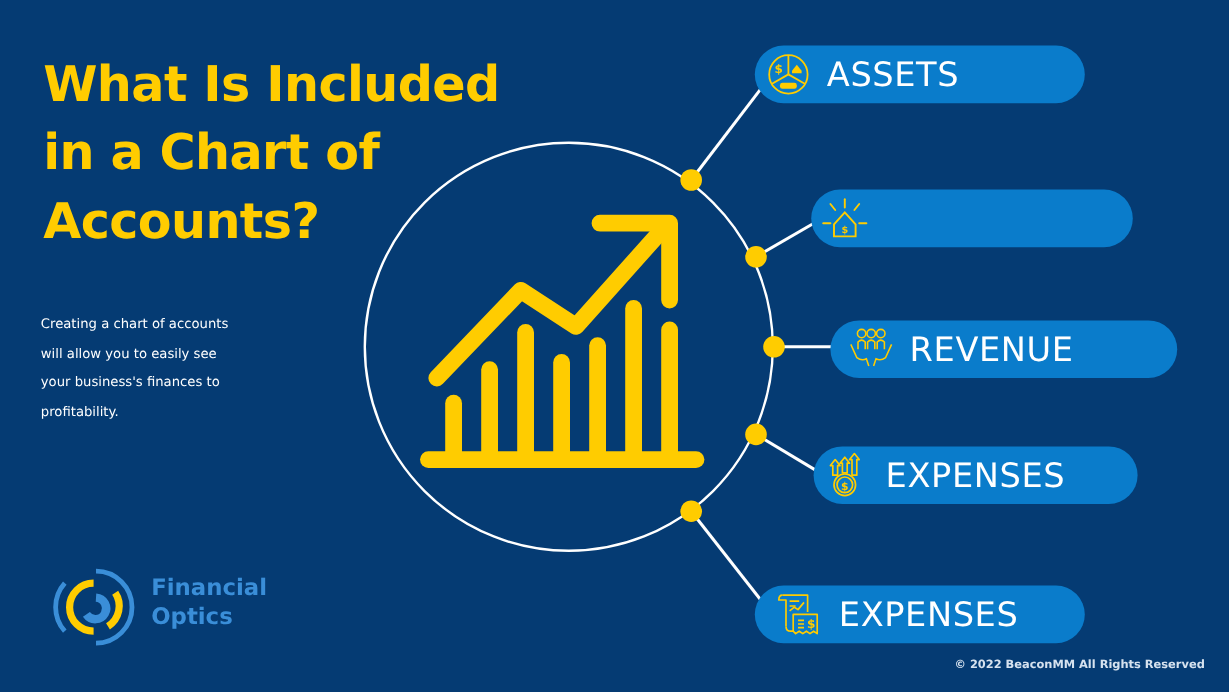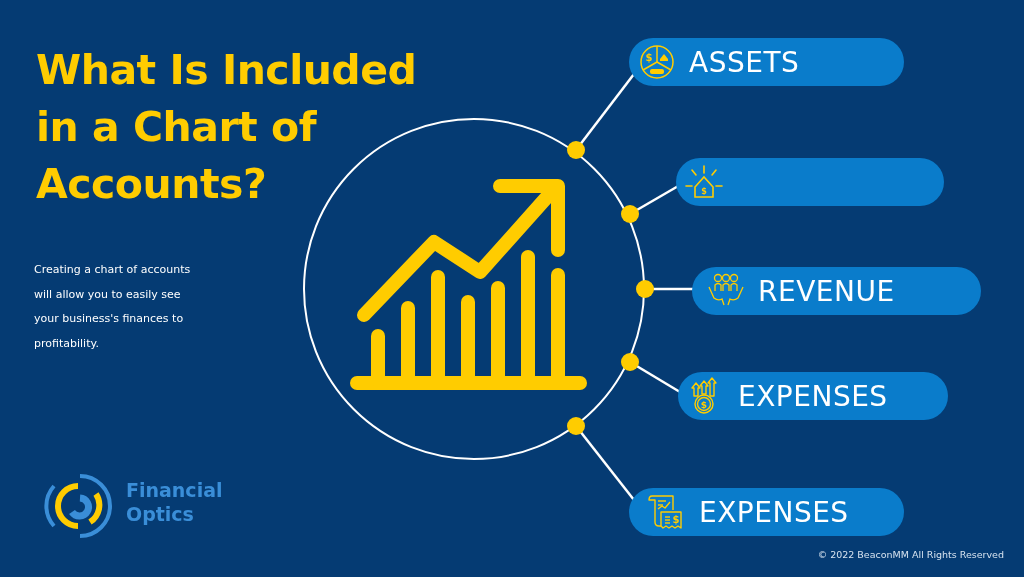--- a/index.html
+++ b/index.html
@@ -23,21 +23,21 @@
   }
   .desc div { white-space: nowrap; }
   .logo { position: absolute; left: 44px; top: 470px; width: 200px; height: 70px; }
   .logo-text {
     position: absolute; left: 82px; top: 8px; color: #3a8ed8;
     font-weight: 700; font-size: 19px; line-height: 24px;
     font-family: "DejaVu Sans", "Liberation Sans", sans-serif;
   }
   .copyright {
     position: absolute; right: 20px; top: 549px; color: #d6e2ef;
-    font-size: 9.5px; font-family: "DejaVu Sans", "Liberation Sans", sans-serif;
+    font-size: 9.5px; font-family: "DejaVu Sans", "Liberation Sans", sans-serif; font-weight: bold;
   }
   .diagram { position: absolute; left: 0; top: 0; width: 1024px; height: 577px; pointer-events: none; }
   .pill {
     position: absolute; height: 48px; border-radius: 24px;
     background: #0a7ccb; display: flex; align-items: center;
     box-sizing: border-box;
   }
   .pill .icon { width: 40px; height: 40px; flex: 0 0 40px; margin-left: 8px; }
   .pill .label {
     color: #ffffff; font-size: 28px; font-weight: 400; letter-spacing: 0.5px;

